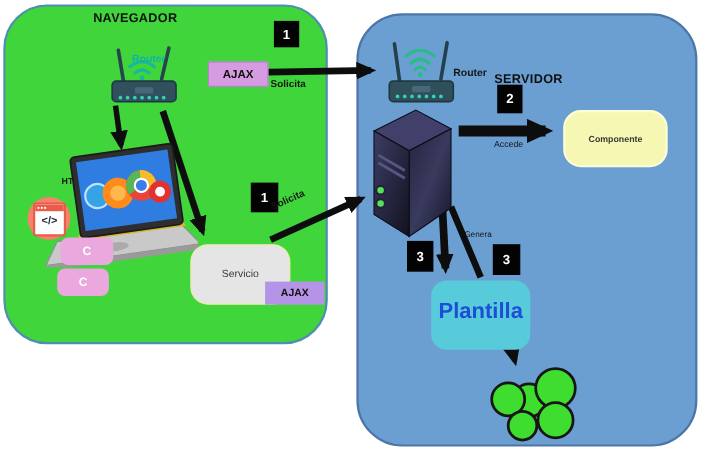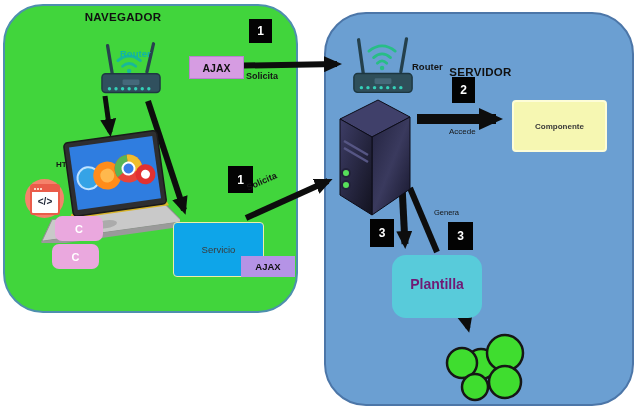--- a/index.html
+++ b/index.html
@@ -21,37 +21,37 @@
   #tag-1a{left:249px;top:19px;width:23px;height:24px;}
   #tag-1b{left:228px;top:166px;width:25px;height:27px;}
   #tag-2{left:452px;top:77px;width:23px;height:26px;}
   #tag-3a{left:370px;top:219px;width:24px;height:28px;}
   #tag-3b{left:448px;top:222px;width:25px;height:28px;}
   .lbl{position:absolute;color:#151515;}
   #solicita-top{left:246px;top:71px;font-size:9px;font-weight:600;}
   #solicita-diag{left:247px;top:183px;font-size:9px;font-weight:600;
     transform:rotate(-24deg);transform-origin:left center;}
   #accede-lbl{left:449px;top:127px;font-size:8px;font-weight:400;text-align:center;}
-  #genera-lbl{left:434px;top:208px;font-size:7.5px;}
+  #genera-lbl{left:422px;top:208px;font-size:7.5px;}
   #router-lbl-nav{left:120px;top:48px;font-size:9.5px;font-weight:bold;color:#0fb3a8;z-index:6;}
   #router-lbl-srv{left:412px;top:61px;font-size:9.5px;font-weight:600;color:#141414;}
-  .ybox{position:absolute;background:#f8f8b6;border-radius:4px;box-sizing:border-box;
+  .ybox{position:absolute;background:#f8f8b6;border-radius:16px;box-sizing:border-box;
     display:flex;align-items:center;justify-content:center;color:#3a3a3a;}
   #servicio-box{left:173px;top:222px;width:91px;height:55px;font-size:9.5px;
-    border:1px solid #ededa8;background:#0ea5e9;z-index:4;}
+    border:1px solid #ededa8;background:#e5e5e5;z-index:4;}
   #componente-box{left:512px;top:100px;width:95px;height:52px;font-size:8px;
     font-weight:600;border:2px solid #fdfdd8;background:#f6f7b2;z-index:4;}
   .ajax{position:absolute;display:flex;align-items:center;justify-content:center;
     font-weight:bold;color:#101010;box-sizing:border-box;margin-left:26px;}
   #ajax-top{left:163px;top:56px;width:55px;height:23px;background:#d69ce2;
     border:1px solid #bb7fd0;font-size:10.5px;z-index:4;}
   #ajax-chip{left:215px;top:256px;width:54px;height:21px;background:#b593e6;
     font-size:9.5px;z-index:5;}
   #plantilla-box{position:absolute;left:392px;top:255px;width:90px;height:63px;
-    border-radius:14px;background:#58cbda;color:#701a75;font-weight:bold;font-size:14px;
+    border-radius:14px;background:#58cbda;color:#1d4ed8;font-weight:bold;font-size:20px;
     display:flex;align-items:center;justify-content:center;padding-bottom:6px;
     box-sizing:border-box;z-index:4;}
   #htlm-lbl{left:36px;top:160px;font-size:8px;font-weight:bold;margin-left:20px;}
   #htlm-circle{position:absolute;left:25px;top:179px;width:39px;height:39px;
     border-radius:50%;background:#f5826b;z-index:4;}
   #code-window{position:absolute;left:30px;top:184px;width:30px;height:31px;
     background:#fff;border:2px solid #ea5c4a;border-radius:3px;box-sizing:border-box;z-index:5;}
   #code-window .hdr{height:6px;background:#ea5c4a;display:flex;align-items:center;gap:1px;padding-left:2px;}
   #code-window .hdr i{width:2px;height:2px;border-radius:50%;background:#ffe;display:block;}
   #code-window .code{display:flex;align-items:center;justify-content:center;height:19px;

